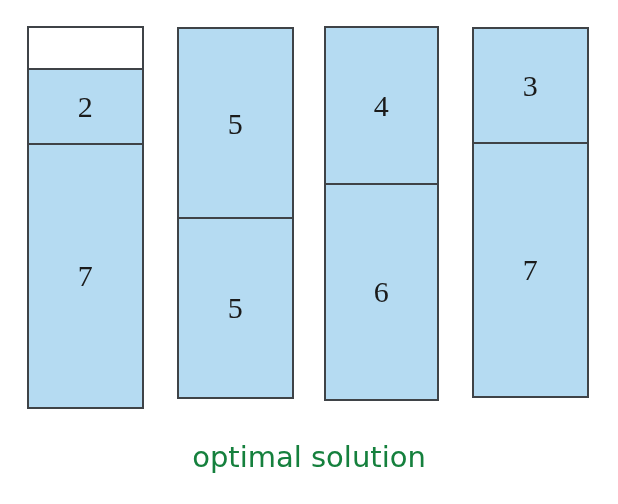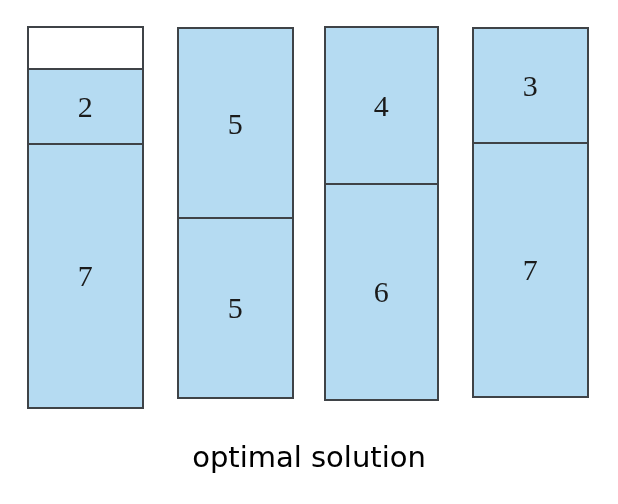--- a/index.html
+++ b/index.html
@@ -105,14 +105,14 @@
       </div>
       <div class="bin" style="left: 472px; top: 27px; width: 117px; height: 371px; border-color: rgb(63, 67, 71);">
         <div class="block" style="top: 0px; height: 114px; background: rgb(181, 219, 242); color: rgb(27, 27, 27);">
           <span>3</span>
         </div>
         <div class="block sep-top" style="top: 114px; height: 253px; background: rgb(181, 219, 242); color: rgb(27, 27, 27);">
           <span>7</span>
         </div>
       </div>
     </div>
-  <div id="caption" style="top: 443px; color: #000000;">optimal solution</div>
+  <div id="caption" style="top: 443px; color: #15803d;">optimal solution</div>
 </div>
 
 </body></html>

